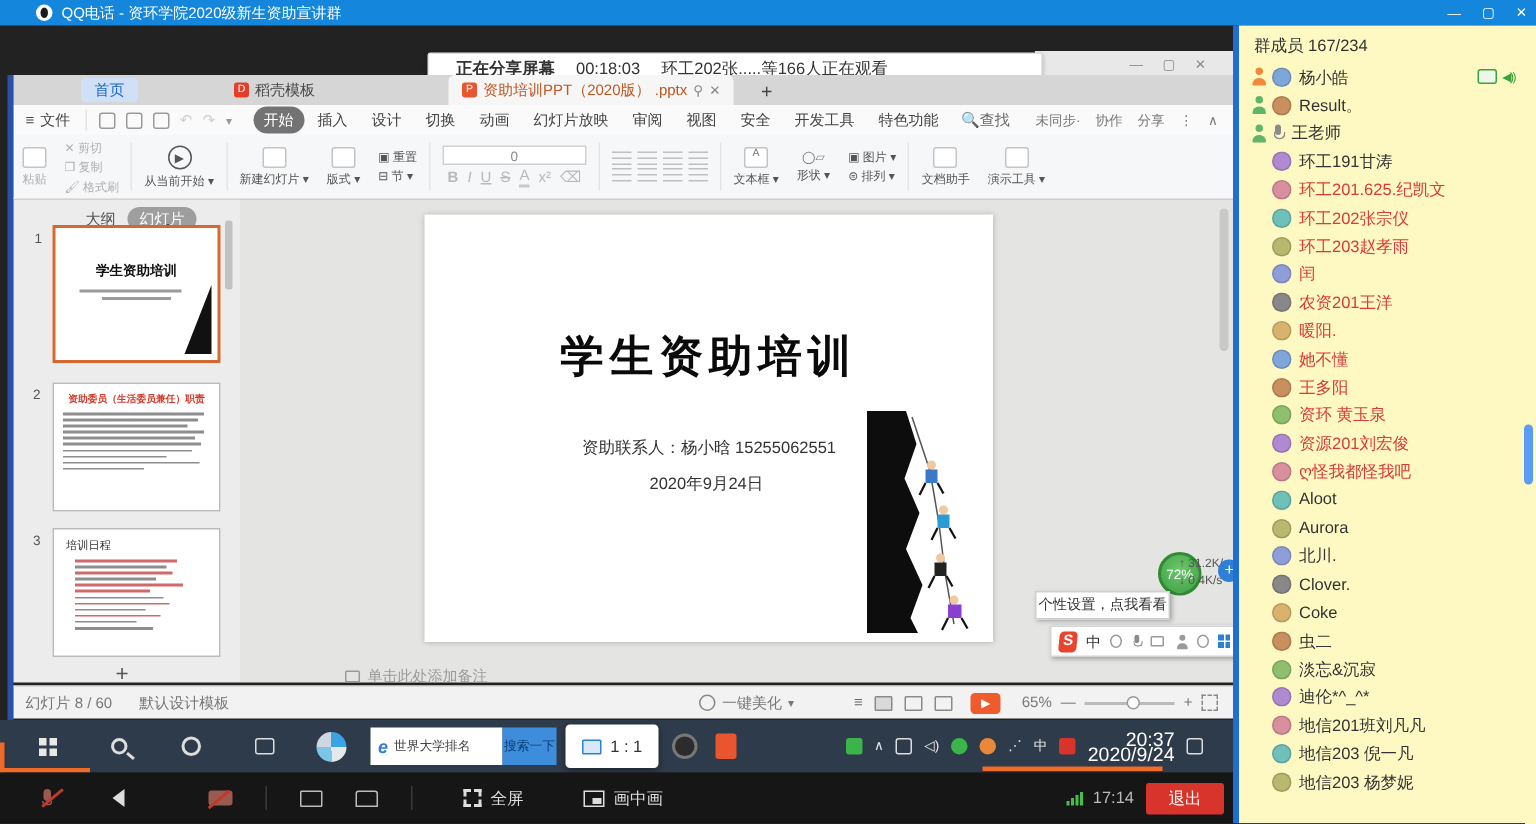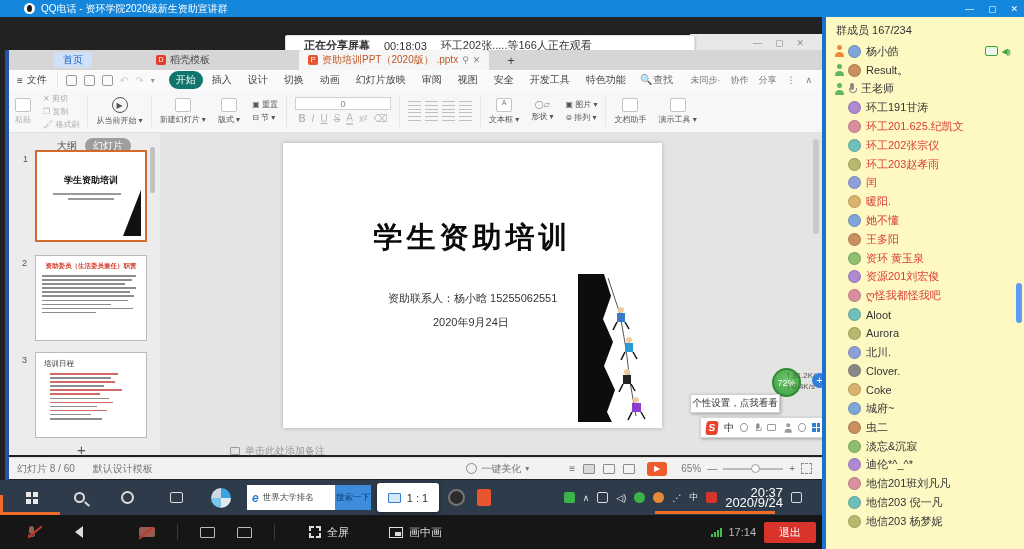--- a/index.html
+++ b/index.html
@@ -49,21 +49,21 @@
   .wpp-ic { width:10px; height:10px; border-radius:2px; background:#e8552e; color:#fff; font-size:7px; line-height:10px; text-align:center; }
   .tab-x { color:#888; font-size:9px; }
   #tab-add { margin-left:18px; color:#444; font-size:13px; }
 
   #menu-row { left:9px; top:70px; width:813px; height:20px; background:#fafafa; display:flex; align-items:center; font-size:10px; color:#444; }
   #file-btn { display:flex; align-items:center; gap:4px; padding:0 10px 0 8px; border-right:1px solid #e3e3e3; height:14px; }
   .qa-ics { display:flex; gap:7px; margin:0 8px; align-items:center; }
   .mini-ic { width:11px; height:11px; border:1px solid #9a9a9a; border-radius:2px; }
   #menu-tabs { display:flex; align-items:center; gap:2px; margin-left:6px; }
   .menu-tab { padding:2px 7px; border-radius:9px; }
-  .menu-tab.active { background:#0f766e; color:#fff; }
+  .menu-tab.active { background:#737373; color:#fff; }
   #menu-find { margin-left:8px; color:#666; }
   #menu-right { margin-left:auto; display:flex; gap:10px; align-items:center; color:#777; padding-right:10px; font-size:9px; }
 
   
   #ribbon { left:9px; top:90px; width:813px; height:43px; background:#f6f7f8; border-bottom:1px solid #e2e2e2; display:flex; align-items:stretch; font-size:8px; color:#b0b0b0; }
   .rgroup { display:flex; flex-direction:column; align-items:center; justify-content:center; padding:0 6px; gap:2px; }
   .rsep { width:1px; background:#e6e6e6; margin:5px 2px; }
   .big-ic { width:16px; height:14px; border:1px solid #c4c4c4; border-radius:2px; background:#fff; }
   .play-ic { width:16px; height:16px; border-radius:50%; border:1px solid #555; color:#555; font-size:8px; line-height:15px; text-align:center; }
   .rlbl-dark { color:#555; }
@@ -570,20 +570,25 @@
           <span class="avatar" style="background: rgb(184, 184, 110);"></span>
           <span class="m-name red">环工203赵孝雨</span>
         </div>
         <div class="member-row">
           <span class="badge-slot"></span>
           <span class="avatar" style="background: rgb(143, 158, 217);"></span>
           <span class="m-name red">闰</span>
         </div>
         <div class="member-row">
           <span class="badge-slot"></span>
+          <span class="avatar" style="background: rgb(136, 136, 136);"></span>
+          <span class="m-name red">农资201王洋</span>
+        </div>
+        <div class="member-row">
+          <span class="badge-slot"></span>
           <span class="avatar" style="background: rgb(217, 179, 110);"></span>
           <span class="m-name red">暖阳.</span>
         </div>
         <div class="member-row">
           <span class="badge-slot"></span>
           <span class="avatar" style="background: rgb(126, 166, 217);"></span>
           <span class="m-name red">她不懂</span>
         </div>
         <div class="member-row">
           <span class="badge-slot"></span>
@@ -622,25 +627,20 @@
         </div>
         <div class="member-row">
           <span class="badge-slot"></span>
           <span class="avatar" style="background: rgb(136, 136, 136);"></span>
           <span class="m-name">Clover.</span>
         </div>
         <div class="member-row">
           <span class="badge-slot"></span>
           <span class="avatar" style="background: rgb(217, 179, 110);"></span>
           <span class="m-name">Coke</span>
-        </div>
-        <div class="member-row">
-          <span class="badge-slot"></span>
-          <span class="avatar" style="background: rgb(126, 166, 217);"></span>
-          <span class="m-name">城府~</span>
         </div>
         <div class="member-row">
           <span class="badge-slot"></span>
           <span class="avatar" style="background: rgb(201, 143, 94);"></span>
           <span class="m-name">虫二</span>
         </div>
         <div class="member-row">
           <span class="badge-slot"></span>
           <span class="avatar" style="background: rgb(143, 191, 110);"></span>
           <span class="m-name">淡忘&amp;沉寂</span>

